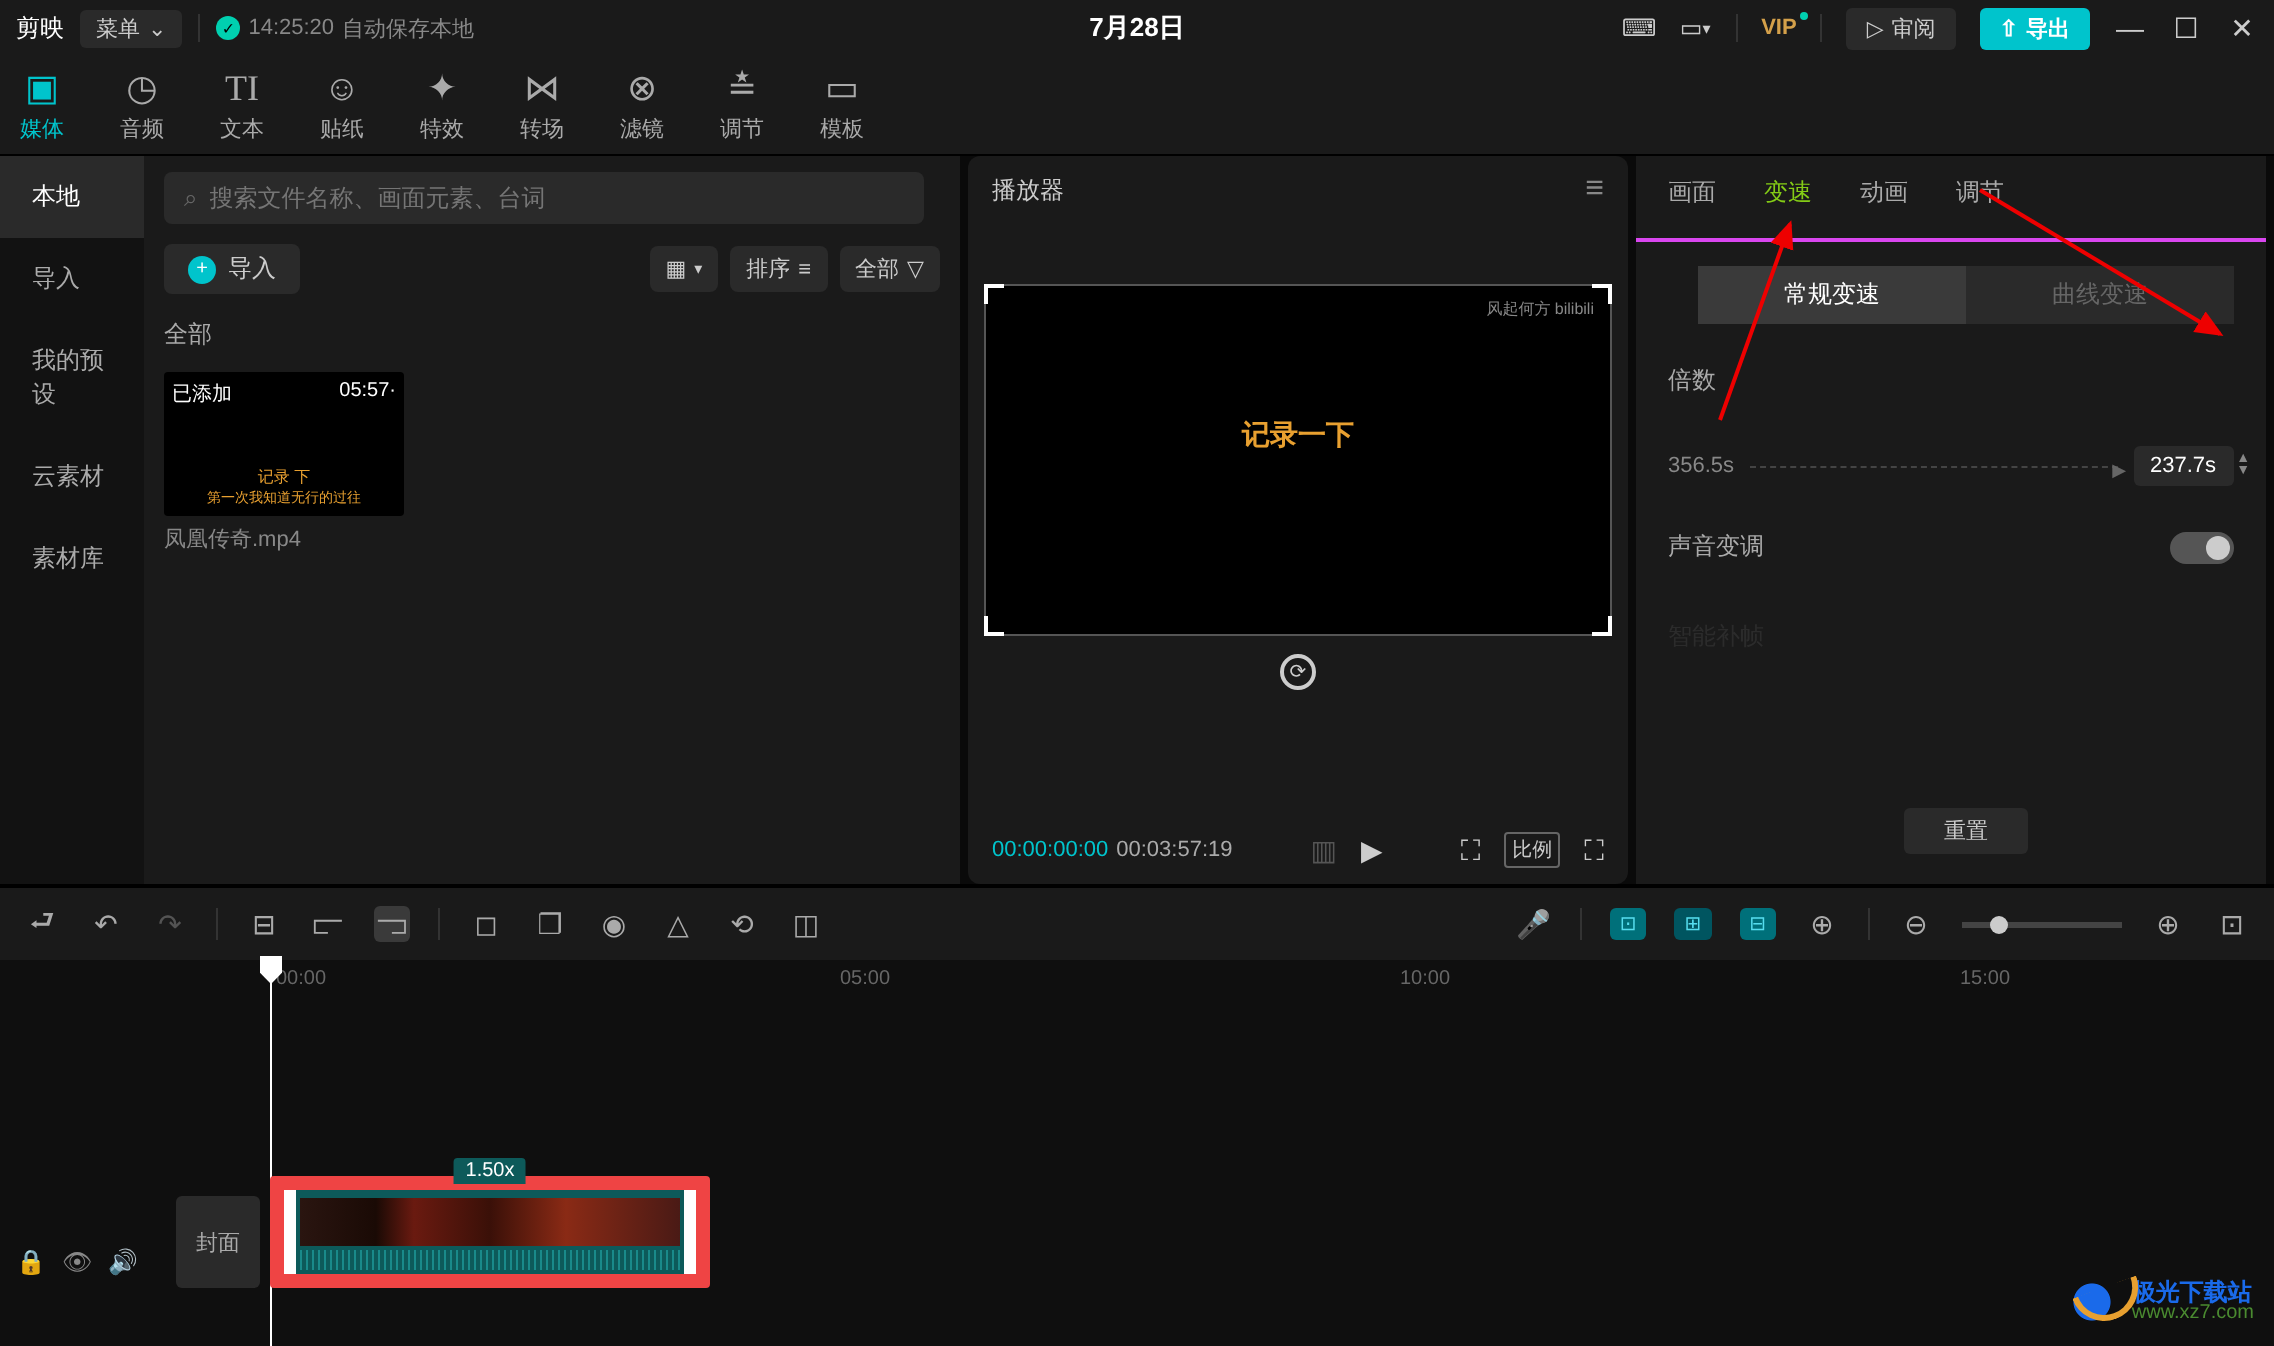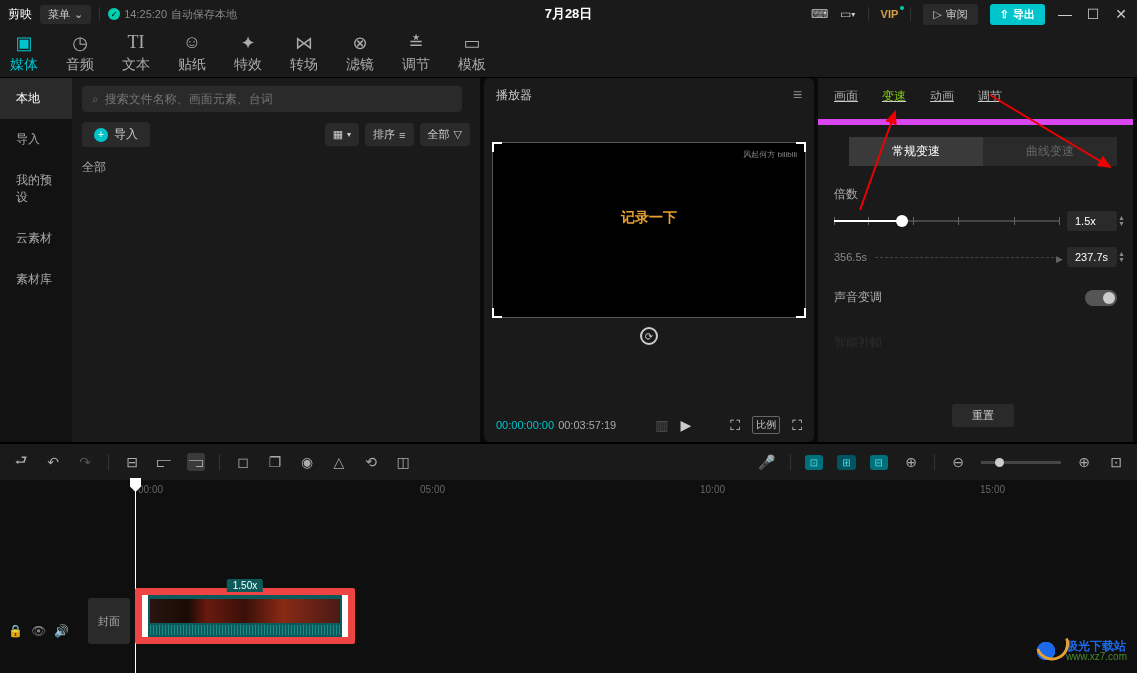--- a/index.html
+++ b/index.html
@@ -19,21 +19,21 @@
 .export-btn { background: #00c4cc; color: #fff; padding: 3px 10px; border-radius: 3px; display: flex; align-items: center; gap: 4px; font-size: 11px; font-weight: bold; }
 .review-btn { background: #2a2a2a; padding: 3px 10px; border-radius: 3px; display: flex; align-items: center; gap: 4px; font-size: 11px; }
 .win-btn { width: 16px; height: 16px; display: flex; align-items: center; justify-content: center; color: #ccc; font-size: 14px; }
 .tb-icon { width: 16px; height: 16px; display: flex; align-items: center; justify-content: center; }
 
 
 .top-tabs { height: 50px; background: #1a1a1a; display: flex; align-items: center; padding: 0 10px; gap: 28px; border-bottom: 1px solid #000; }
 .top-tab { display: flex; flex-direction: column; align-items: center; gap: 2px; color: #aaa; cursor: pointer; }
 .top-tab.active { color: #00c4cc; }
 .top-tab-icon { font-size: 18px; height: 22px; display: flex; align-items: center; }
-.top-tab-label { font-size: 14px; }
+.top-tab-label { font-size: 11px; }
 
 
 .main-area { display: flex; height: 364px; }
 
 
 .left-sidebar { width: 72px; background: #121212; display: flex; flex-direction: column; }
 .side-item { padding: 12px 16px; color: #aaa; font-size: 12px; cursor: pointer; }
 .side-item.active { background: #2a2a2a; color: #fff; }
 
 
@@ -74,21 +74,21 @@
 .pc-left { display: flex; align-items: center; gap: 4px; }
 .tc-current { color: #00c4cc; font-size: 11px; }
 .tc-total { color: #aaa; font-size: 11px; }
 .pc-center { display: flex; align-items: center; gap: 12px; }
 .pc-right { display: flex; align-items: center; gap: 12px; }
 .play-icon { color: #ccc; font-size: 14px; }
 .ratio-box { color: #ccc; font-size: 10px; border: 1px solid #666; padding: 1px 3px; border-radius: 2px; }
 
 
 .props-panel { width: 315px; background: #1a1a1a; padding: 0; }
-.props-tabs { display: flex; gap: 24px; padding: 10px 16px; border-bottom: 6px solid #d946ef; text-decoration: underline; }
+.props-tabs { display: flex; gap: 24px; padding: 10px 16px; border-bottom: 2px solid #d946ef; }
 .props-tab { color: #aaa; font-size: 12px; padding-bottom: 4px; cursor: pointer; }
 .props-tab.active { color: #84cc16; }
 .speed-mode-tabs { display: flex; padding: 12px 16px; gap: 0; margin-left: 15px; }
 .mode-tab { flex: 1; text-align: center; padding: 6px; background: #2a2a2a; color: #666; font-size: 12px; cursor: pointer; }
 .mode-tab.active { background: #3a3a3a; color: #fff; }
 .prop-row { padding: 8px 16px; }
 .prop-label { color: #aaa; font-size: 12px; margin-bottom: 8px; }
 .slider-row { display: flex; align-items: center; gap: 8px; }
 .slider-track { flex: 1; height: 2px; background: #444; position: relative; }
 .slider-fill { position: absolute; left: 0; top: 0; height: 100%; width: 30%; background: #fff; }
@@ -242,20 +242,35 @@
             <span>排序</span>
             <span>≡</span>
           </div>
         <div class="tool-chip">
             <span>全部</span>
             <span>▽</span>
           </div>
       </div>
     </div>
     <div class="media-all-label">全部</div>
+    <div class="media-grid">
+      <div class="media-item">
+        <div class="media-thumb">
+          <div style="display:flex;justify-content:space-between">
+            <span class="media-added">已添加</span>
+            <span class="media-dur">05:57·</span>
+          </div>
+          <div>
+            <div class="media-sub1">记录  下</div>
+            <div class="media-sub2">第一次我知道无行的过往</div>
+          </div>
+        </div>
+        <div class="media-name">凤凰传奇.mp4</div>
+      </div>
+    </div>
   </div>
 
   <div class="player-panel">
     <div class="player-header">
       <span class="player-title">播放器</span>
       <span class="player-menu">≡</span>
     </div>
     <div class="player-viewport">
       <div class="video-frame">
         <div class="crop-handle ch-tl"></div>
@@ -291,39 +306,20 @@
       <span class="props-tab active">变速</span>
       <span class="props-tab">动画</span>
       <span class="props-tab">调节</span>
     </div>
     <div class="speed-mode-tabs">
       <div class="mode-tab active">常规变速</div>
       <div class="mode-tab">曲线变速</div>
     </div>
     <div class="prop-row">
       <div class="prop-label">倍数</div>
-      <div class="slider-row">
-        <div class="slider-track">
-          <span class="slider-tick" style="left:0%"></span>
-          <span class="slider-tick" style="left:15%"></span>
-          <span class="slider-tick" style="left:35%"></span>
-          <span class="slider-tick" style="left:55%"></span>
-          <span class="slider-tick" style="left:80%"></span>
-          <span class="slider-tick" style="left:100%"></span>
-          <div class="slider-fill"></div>
-          <div class="slider-thumb"></div>
-        </div>
-        <div class="spinner-box">
-          <span>1.5x</span>
-          <span class="spinner-arrows">
-              <span>▲</span>
-              <span>▼</span>
-            </span>
-        </div>
-      </div>
     </div>
     <div class="prop-row">
       <div class="slider-row">
         <span style="color:#888;font-size:11px">356.5s</span>
         <div class="dashed-slider">
           <span style="position:absolute;right:-4px;top:-4px;color:#666;font-size:9px">▶</span>
         </div>
         <div class="spinner-box">
           <span>237.7s</span>
           <span class="spinner-arrows">

